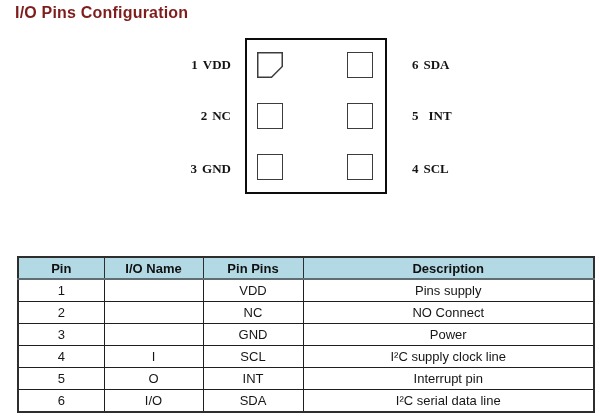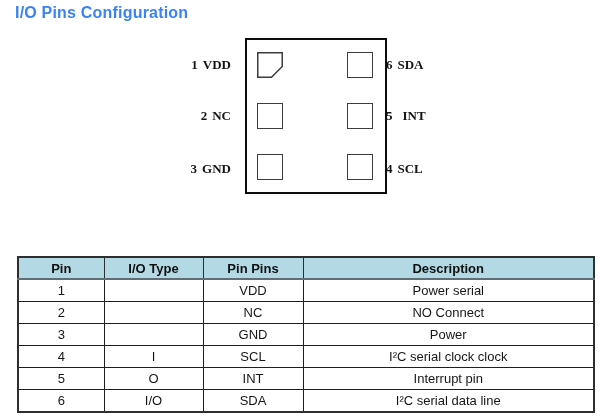--- a/index.html
+++ b/index.html
@@ -11,21 +11,21 @@
     color: #161616;
     overflow: hidden;
   }
 
   .page-title {
     position: absolute;
     left: 15px; top: 4px;
     font-size: 16px;
     font-weight: bold;
     letter-spacing: 0.2px;
-    color: #3b82f6;
+    color: #7f1d1d;
   }
 
   
   .chip-outline {
     position: absolute;
     left: 245px; top: 38px;
     width: 142px; height: 156px;
     border: 2px solid #0c0c0c;
     box-sizing: border-box;
     background: #ffffff;
@@ -50,21 +50,21 @@
   .pin-label {
     position: absolute;
     height: 16px; line-height: 16px;
     font-family: "Liberation Serif", serif;
     font-size: 13px;
     font-weight: bold;
     color: #141414;
     white-space: nowrap;
   }
   .pin-label.left  { left: 140px; width: 91px; text-align: right; }
-  .pin-label.right { left: 386px; width: 110px; text-align: left; }
+  .pin-label.right { left: 412px; width: 110px; text-align: left; }
   .lbl-row-0 { top: 57px; }
   .lbl-row-1 { top: 108px; font-family: Liberation Serif, serif; }
   .lbl-row-2 { top: 161px; }
   .pin-nm { margin-left: 5px; }
   .pin-nm.wide-gap { margin-left: 10px; }
 
   
   table.pin-table {
     position: absolute;
     left: 17px; top: 256px;
@@ -139,49 +139,49 @@
 <table class="pin-table">
   <colgroup>
     <col class="c-pin">
       <col class="c-io">
       <col class="c-name">
       <col class="c-desc">
   </colgroup>
   <thead>
     <tr>
       <th>Pin</th>
-      <th>I/O Type</th>
+      <th>I/O Name</th>
       <th>Pin Pins</th>
       <th>Description</th>
     </tr>
   </thead>
   <tbody>
     <tr>
       <td>1</td>
       <td></td>
       <td>VDD</td>
-      <td>Power serial</td>
+      <td>Pins supply</td>
     </tr>
     <tr>
       <td>2</td>
       <td></td>
       <td>NC</td>
       <td>NO Connect</td>
     </tr>
     <tr>
       <td>3</td>
       <td></td>
       <td>GND</td>
       <td>Power</td>
     </tr>
     <tr>
       <td>4</td>
       <td>I</td>
       <td>SCL</td>
-      <td>I²C serial clock clock</td>
+      <td>I²C supply clock line</td>
     </tr>
     <tr>
       <td>5</td>
       <td>O</td>
       <td>INT</td>
       <td>Interrupt pin</td>
     </tr>
     <tr>
       <td>6</td>
       <td>I/O</td>

